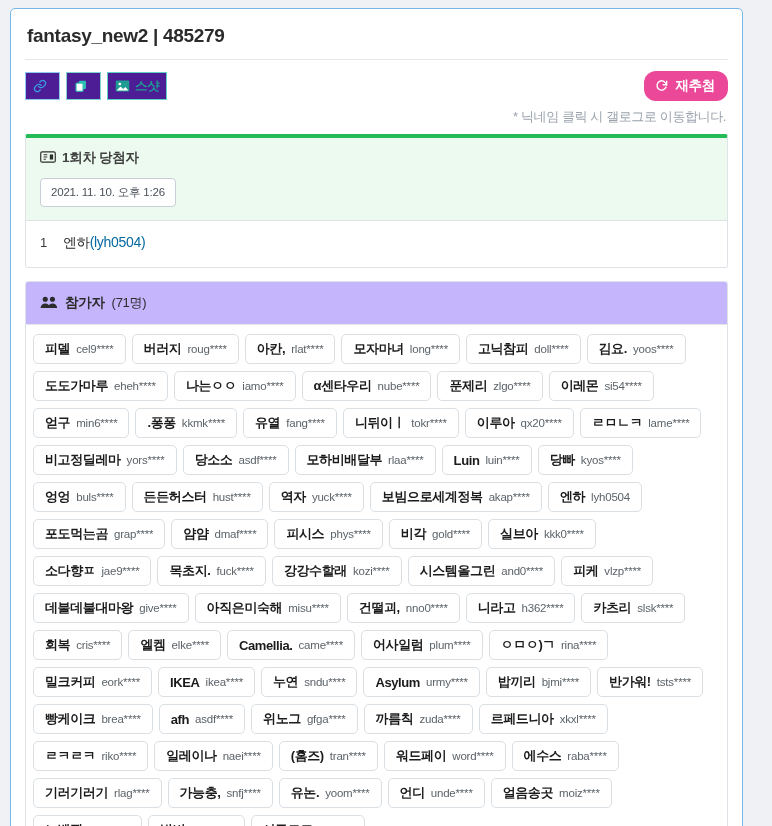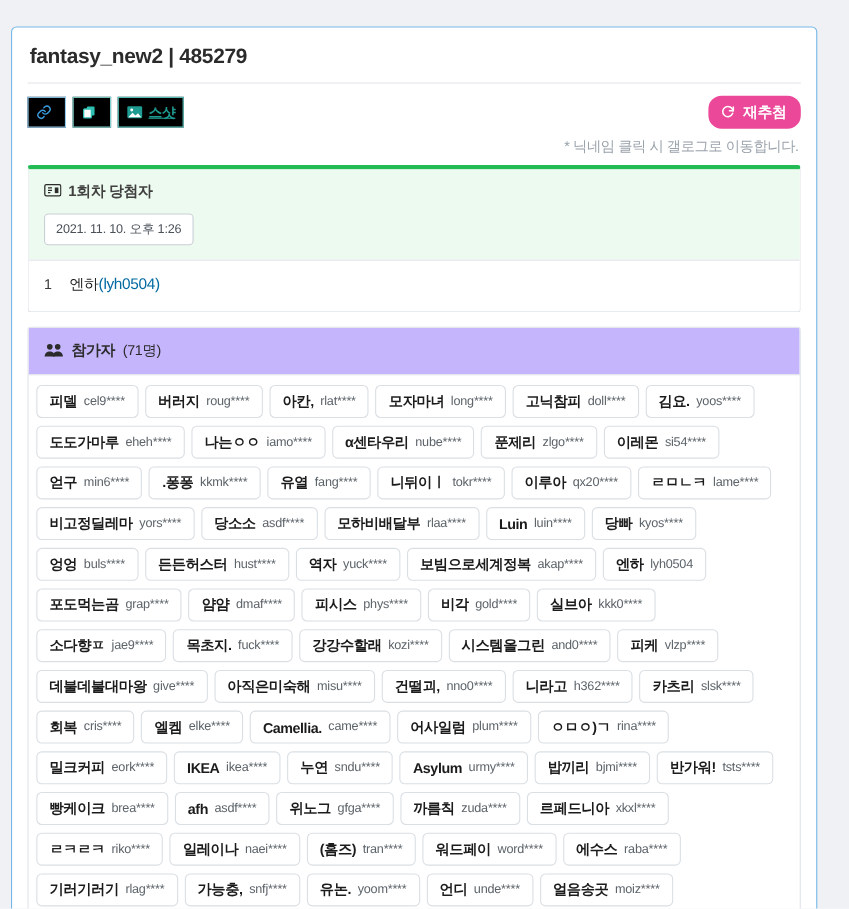--- a/index.html
+++ b/index.html
@@ -6,21 +6,21 @@
   * { box-sizing: border-box; }
   html, body {
     margin: 0; padding: 0;
     width: 772px; height: 826px;
     background: #eff1f5;
     font-family: "Liberation Sans", "DejaVu Sans", sans-serif;
     -webkit-font-smoothing: antialiased;
   }
   .page {
     width: 753px; height: 826px;
-    padding: 24px 10px 0 10px;
+    padding: 8px 10px 0 10px;
     display: flex; flex-direction: column;
   }
 
   
   .card {
     background: #ffffff;
     border: 1px solid #76b8e8;
     border-radius: 5px;
     padding: 12px 14px 10px 14px;
   }
@@ -37,31 +37,30 @@
   
   .toolbar {
     display: flex; align-items: center;
     padding: 11px 0 0 0;
   }
   .tb-left { display: flex; gap: 6px; align-items: center; }
   .tb-btn {
     height: 28px;
     min-width: 30px;
     border-radius: 0;
-    background: #000000;
+    background: #4c1d95;
     display: inline-flex;
     align-items: center;
     justify-content: center;
     gap: 5px;
     padding: 0 7px;
     cursor: pointer;
     font-size: 12.5px;
     font-weight: 700;
     letter-spacing: -0.3px;
-    text-decoration: underline;
   }
   .tb-btn.link { border: 1px solid #8ec9ef; color: #3b9de0; }
   .tb-btn.copy { border: 1px solid #7fd3ce; color: #2ebfb3; }
   .tb-btn.shot { border: 1px solid #62cfc6; color: #1f9c92; }
   .tb-btn svg { display: block; }
 
   .tb-right { margin-left: auto; }
   .btn-refresh {
     background: #ec4899;
     color: #ffffff;

